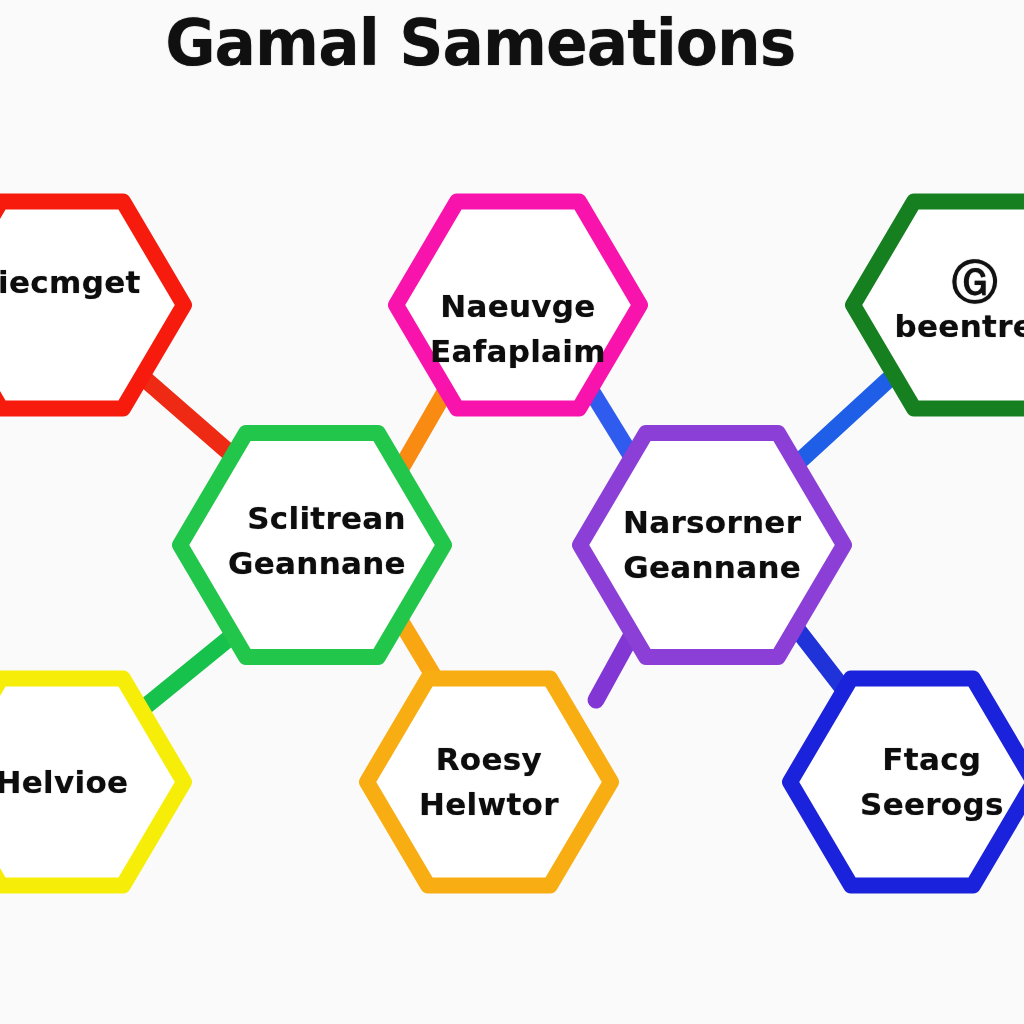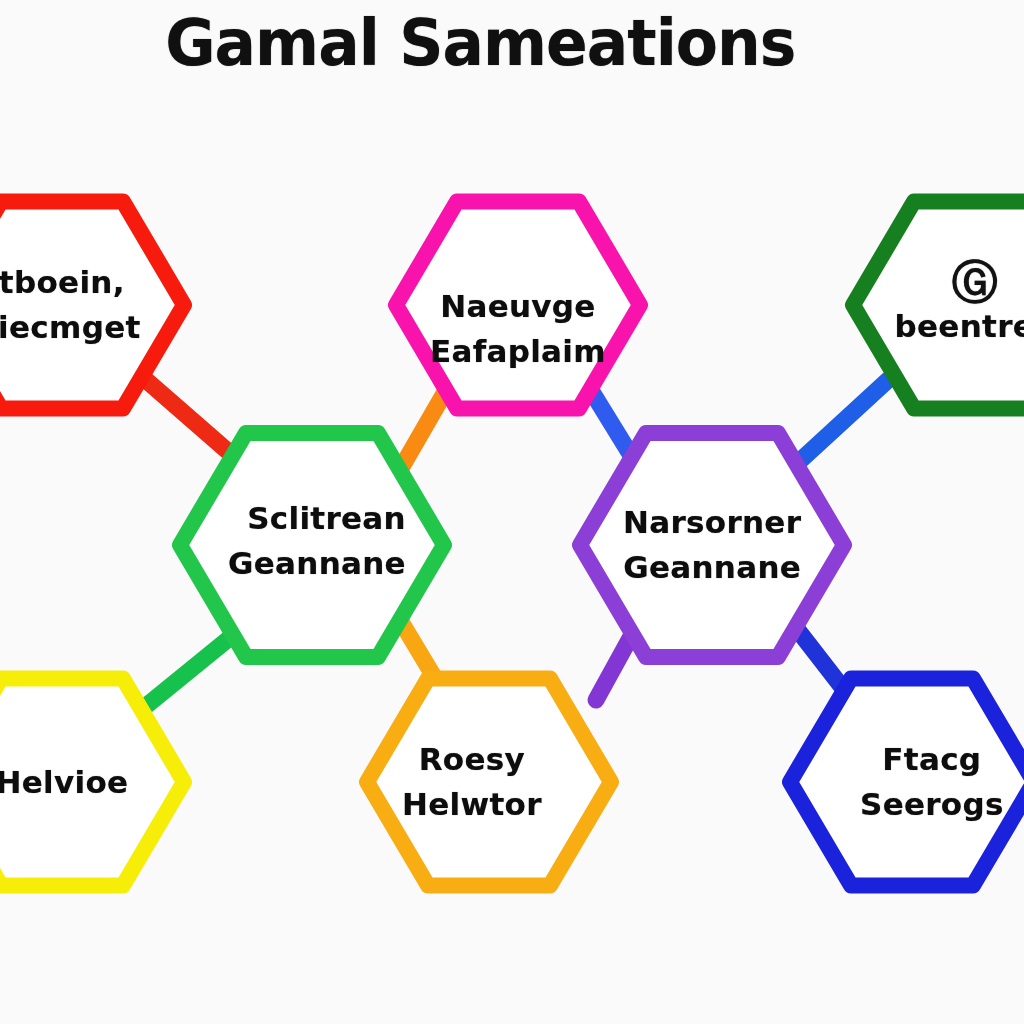--- a/index.html
+++ b/index.html
@@ -81,23 +81,23 @@
       <polygon id="n-node-orange" points="611.0,782.0 550.0,885.5 428.0,885.5 367.0,782.0 428.0,678.5 550.0,678.5" stroke="#f8ae12"></polygon>
       <polygon id="n-node-blue" points="1034.0,782.0 973.0,885.5 851.0,885.5 790.0,782.0 851.0,678.5 973.0,678.5" stroke="#1b22dc"></polygon>
     </g>
   </svg>
 
   <div class="title-wrap">
     <span class="title">Gamal Sameations</span>
   </div>
 
   <div id="label-layer">
-      <div class="node-label" style="left: -17px; top: 260px; width: auto; text-align: center;"><span class="l1">tboein,</span><span class="l2">tiecmget</span></div>
+      <div class="node-label" style="left: -17px; top: 260px; width: auto; text-align: center;"><span class="l2">tiecmget</span></div>
       <div class="node-label" style="left: 430px; top: 260px; width: auto; text-align: center; margin-top: 24px;"><span class="l1">Naeuvge</span><span class="l2">Eafaplaim</span></div>
       <div class="node-label" style="left: 894.5px; top: 260.5px; width: auto; text-align: center;"><span class="emblem">Ⓖ</span><span class="l1">beentrea</span></div>
       <div class="node-label" style="left: 228px; top: 496px; width: auto; text-align: right;"><span class="l1">Sclitrean</span><span class="l2">Geannane</span></div>
       <div class="node-label" style="left: 623px; top: 500px; width: auto; "><span class="l1">Narsorner</span><span class="l2">Geannane</span></div>
       <div class="node-label" style="left: -4.5px; top: 759.5px; width: auto; text-align: center;"><span class="l1">Helvioe</span></div>
-      <div class="node-label" style="left: 402px; top: 737px; width: auto; text-align: center;"><span class="l1">Roesy</span><span class="l2">Helwtor</span></div>
+      <div class="node-label" style="left: 419px; top: 737px; width: auto; text-align: center;"><span class="l1">Roesy</span><span class="l2">Helwtor</span></div>
       <div class="node-label" style="left: 860px; top: 737px; width: auto; text-align: center;"><span class="l1">Ftacg</span><span class="l2">Seerogs</span></div>
     </div>
 
 </div>
 
 </body></html>

